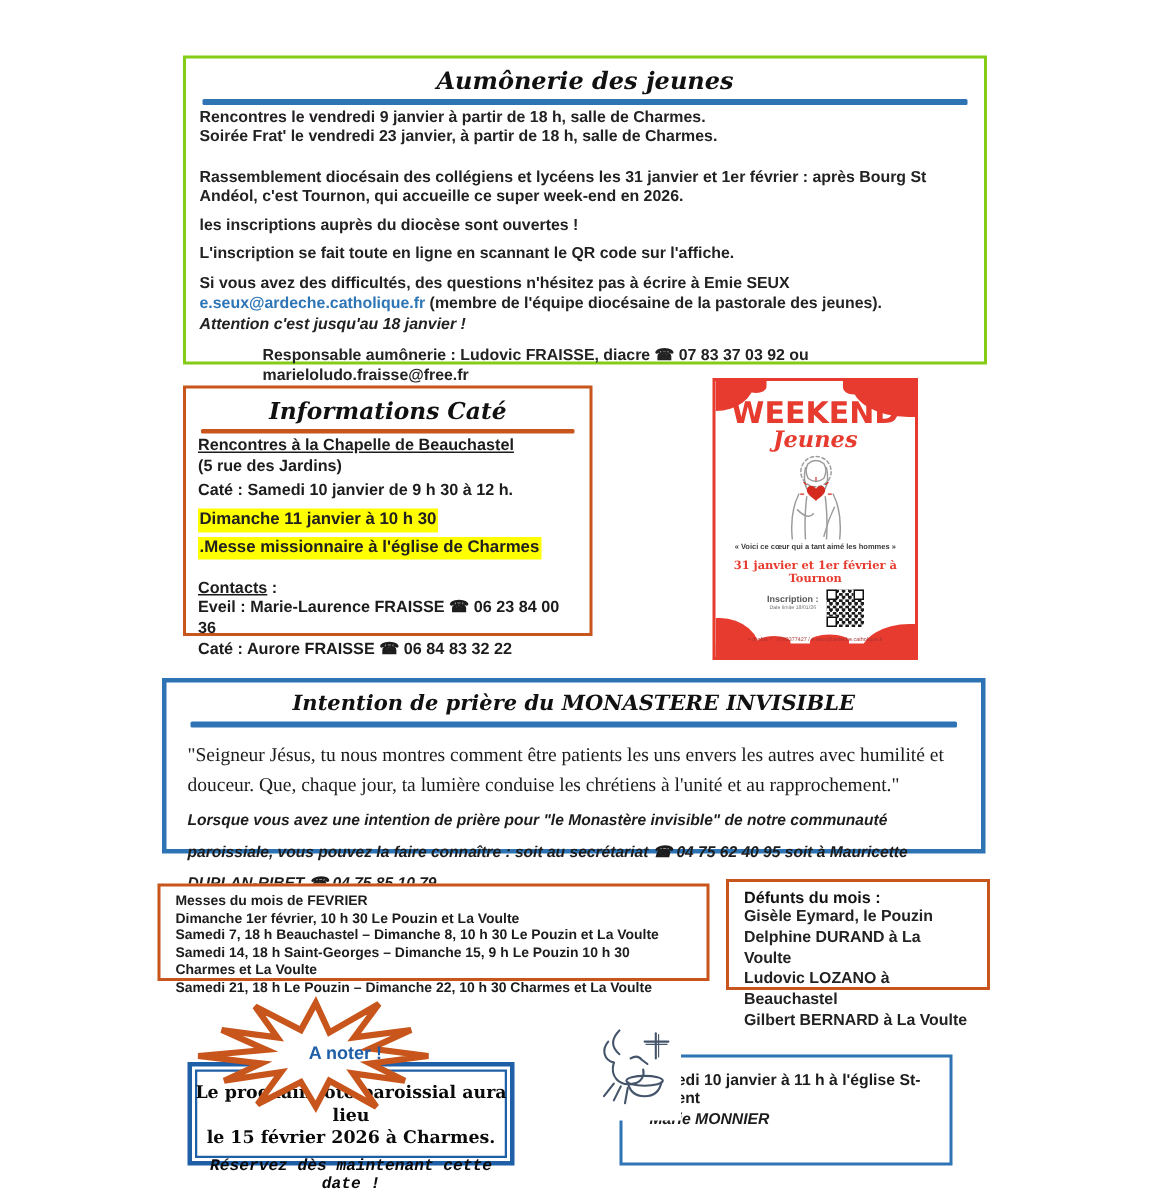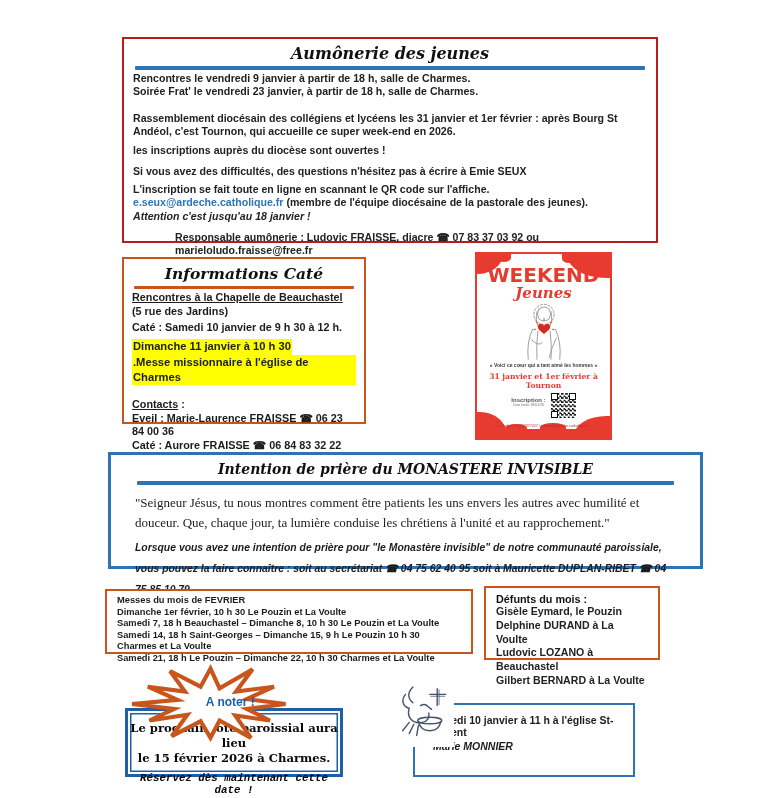--- a/index.html
+++ b/index.html
@@ -5,32 +5,32 @@
   html,body{margin:0;padding:0;}
   body{
     width:778px;height:798px;position:relative;background:#ffffff;
     font-family:"Liberation Sans", sans-serif;color:#202020;
     -webkit-font-smoothing:antialiased;overflow:hidden;
   }
   .abs{position:absolute;}
   .box{position:absolute;background:#fff;box-sizing:border-box;}
 
   
-  #aumonerie{left:122px;top:37px;width:536px;height:206px;border:2px solid #b91c1c;padding:0 9px;}
+  #aumonerie{left:122px;top:37px;width:536px;height:206px;border:2px solid #84cc16;padding:0 9px;}
   .title-serif{font-family:"DejaVu Serif", serif;font-weight:700;font-style:italic;text-align:center;color:#111;}
   #aumonerie .title-serif{font-size:16px;margin-top:5px;}
   .rule{height:4px;background:#2E74B5;margin:3px 2px 0 2px;border-radius:1px;}
   #aumonerie .bodytext{font-size:10.6px;font-weight:700;line-height:1.26;color:#222;}
   .mt10{margin-top:2px;} .mt13{margin-top:13px;} .mt6{margin-top:6px;}
   .mt5{margin-top:5px;} .mt7{margin-top:7px;} .mt8{margin-top:8px;padding-left:42px;}
   .email-link{color:#2E75B6;cursor:pointer;}
   .italic{font-style:italic;}
 
   
-  #cate{left:122px;top:257px;width:244px;height:167px;border:2px solid #C8551B;padding:0 8px;}
+  #cate{left:122px;top:257px;width:273px;height:167px;border:2px solid #C8551B;padding:0 8px;}
   #cate .title-serif{font-size:15.5px;margin-top:5px;}
   #cate .rule{background:#C8551B;height:3px;}
   #cate .bodytext{font-size:10.8px;font-weight:700;line-height:1.28;color:#1c1c1c;}
   .u{text-decoration:underline;}
   .hl span{background:#FFFF00;display:inline-block;padding:0 1px;font-size:11.2px;font-weight:700;line-height:1.35;}
 
   
   #poster{left:475px;top:252px;width:137px;height:188px;border:2px solid #E63B2E;overflow:hidden;}
   .blob{position:absolute;background:#E63B2E;}
   .blob-tl{left:0;top:0;width:26px;height:20px;border-radius:0 0 100% 0;}
@@ -50,21 +50,21 @@
   .insc-row{display:flex;justify-content:center;align-items:flex-start;gap:5px;margin-top:3px;}
   .insc-col{text-align:center;margin-top:4px;}
   .insc-label{font-size:6px;color:#555;font-weight:600;}
   .insc-deadline{font-size:3.5px;color:#777;}
   .qr{position:relative;width:25px;height:25px;background:repeating-conic-gradient(#1a1a1a 0% 25%, #ffffff 0% 50%);background-size:4.2px 4.2px;}
   .qr span{position:absolute;width:7px;height:7px;border:1.5px solid #111;background:#fff;box-sizing:border-box;}
   .qr .f1{left:0;top:0;} .qr .f2{right:0;top:0;} .qr .f3{left:0;bottom:0;}
   .poster-footer{position:absolute;left:0;right:0;bottom:10px;text-align:center;font-size:3.6px;color:#a33;}
 
   
-  #intention{left:108px;top:452px;width:595px;height:117px;border:3px solid #2E74B5;padding:0 24px;}
+  #intention{left:108px;top:452px;width:549px;height:117px;border:3px solid #2E74B5;padding:0 14px;}
   #intention .title-serif{font-size:14px;margin-top:6px;}
   #intention .rule{margin-top:4px;height:3.5px;}
   .int-quote{font-family:"Liberation Serif", serif;font-size:13px;line-height:1.6;color:#1c1c1c;margin-top:8px;}
   .int-note{font-size:10.4px;font-weight:700;font-style:italic;line-height:2.0;color:#1c1c1c;margin-top:4px;}
 
   
   #messes{left:105px;top:589px;width:368px;height:65px;border:2px solid #C8551B;padding:4px 10px;}
   #messes div{font-size:9.3px;font-weight:700;line-height:1.24;color:#1c1c1c;}
 
   
@@ -93,22 +93,22 @@
 </head>
 <body>
 
 <div class="box" id="aumonerie">
   <div class="title-serif">Aumônerie des jeunes</div>
   <div class="rule"></div>
   <div class="bodytext mt10">Rencontres le vendredi 9 janvier à partir de 18 h, salle de Charmes.</div>
   <div class="bodytext">Soirée Frat' le vendredi 23 janvier, à partir de 18 h, salle de Charmes.</div>
   <div class="bodytext mt13"> Rassemblement diocésain des collégiens et lycéens les 31 janvier et 1er février : après Bourg St Andéol, c'est Tournon, qui accueille ce super week-end en 2026.</div>
   <div class="bodytext mt6">les inscriptions auprès du diocèse sont ouvertes !</div>
+  <div class="bodytext mt5">L'inscription se fait toute en ligne en scannant le QR code sur l'affiche.</div>
   <div class="bodytext mt7">Si vous avez des difficultés, des questions n'hésitez pas à écrire à Emie SEUX</div>
-  <div class="bodytext mt5">L'inscription se fait toute en ligne en scannant le QR code sur l'affiche.</div>
   <div class="bodytext">
     <span class="email-link">e.seux@ardeche.catholique.fr</span><span>   (membre de l'équipe diocésaine de la pastorale des jeunes).</span>
   </div>
   <div class="bodytext italic">Attention c'est jusqu'au 18 janvier !</div>
   <div class="bodytext mt8">Responsable aumônerie : Ludovic FRAISSE, diacre    ☎ 07 83 37 03 92 ou marieloludo.fraisse@free.fr</div>
 </div>
 
 <div class="box" id="cate">
   <div class="title-serif">Informations Caté</div>
   <div class="rule"></div>

